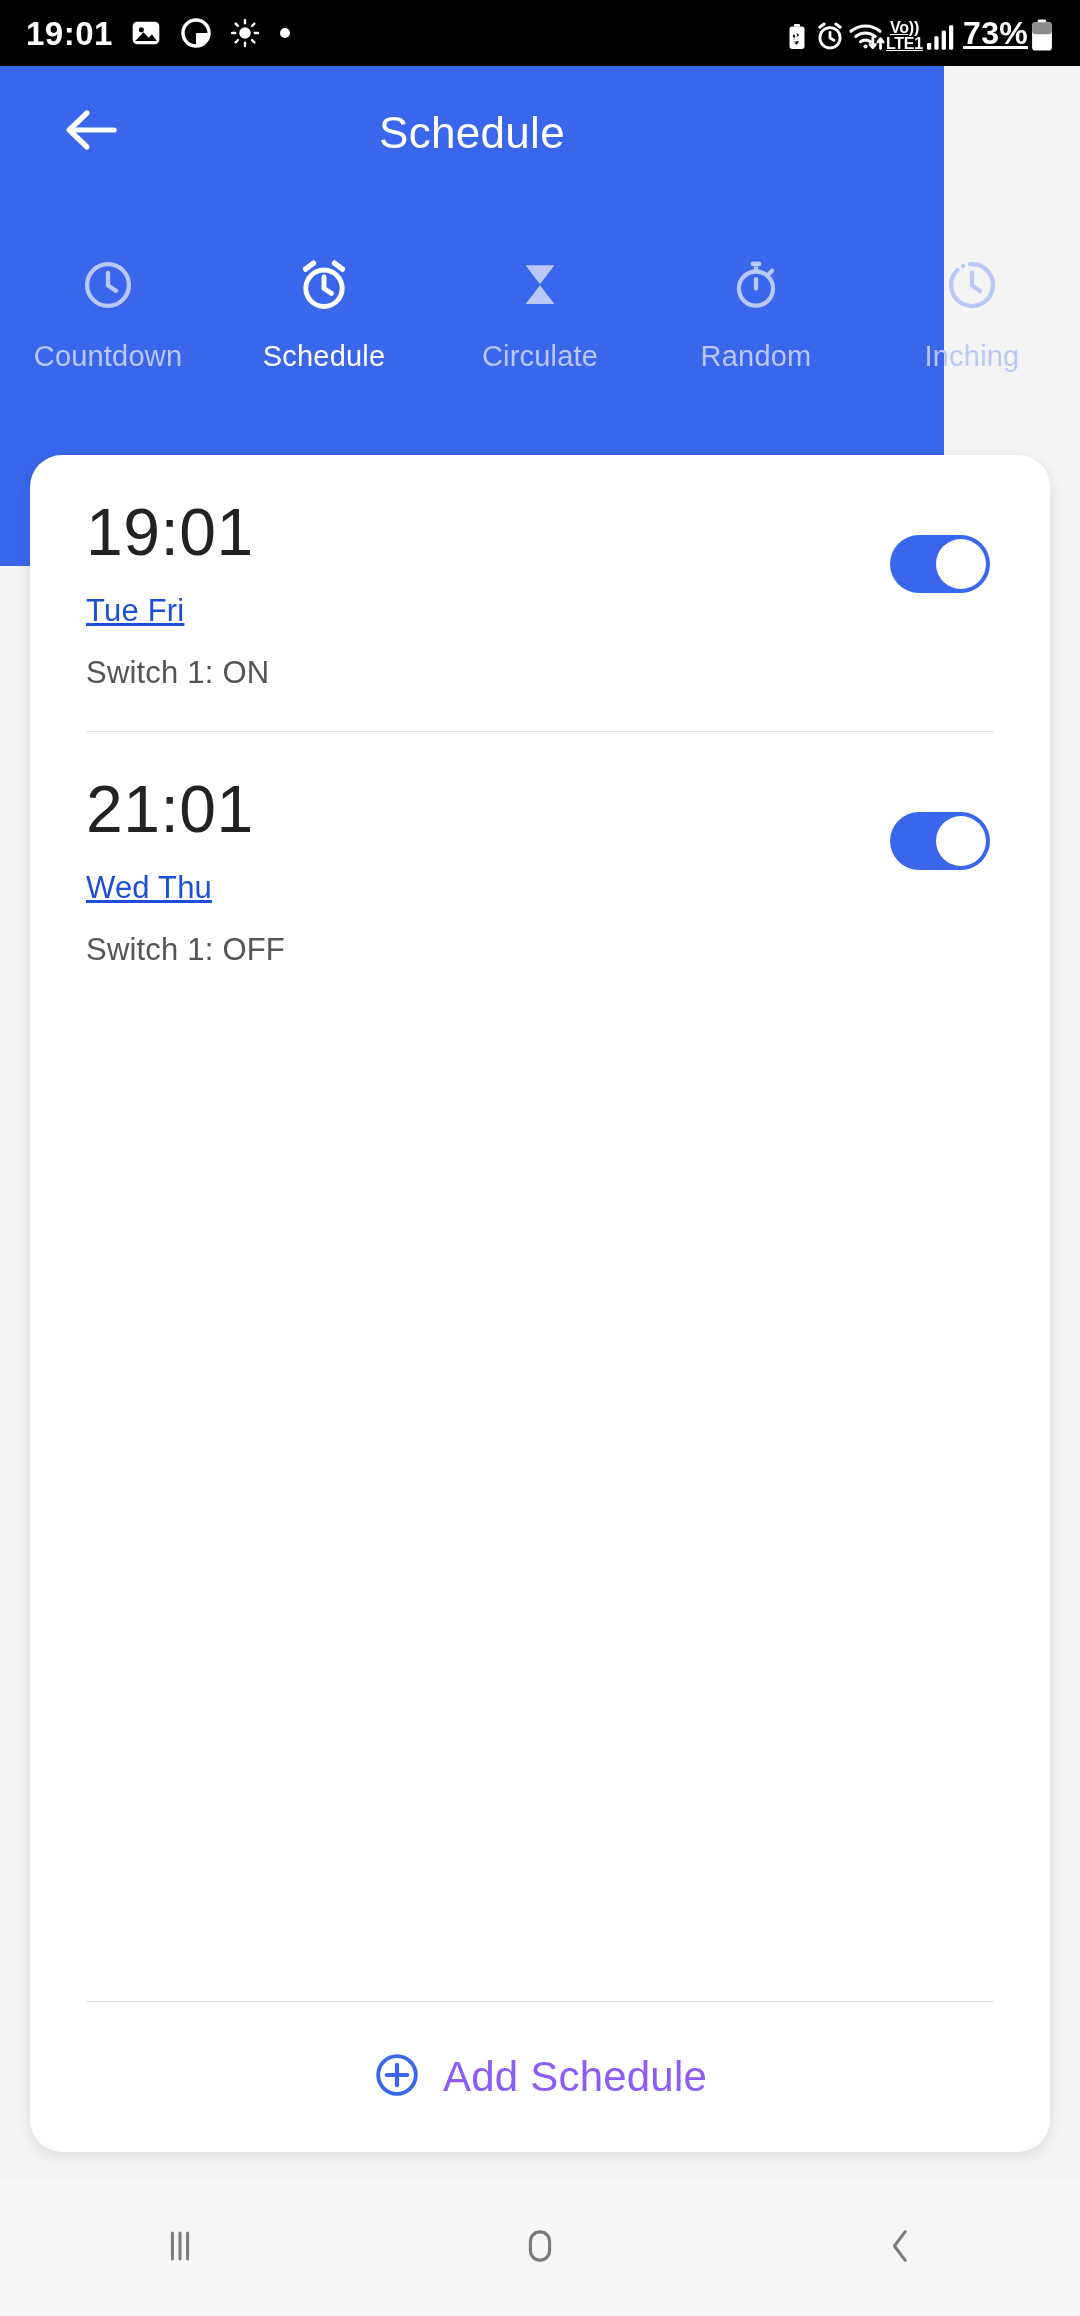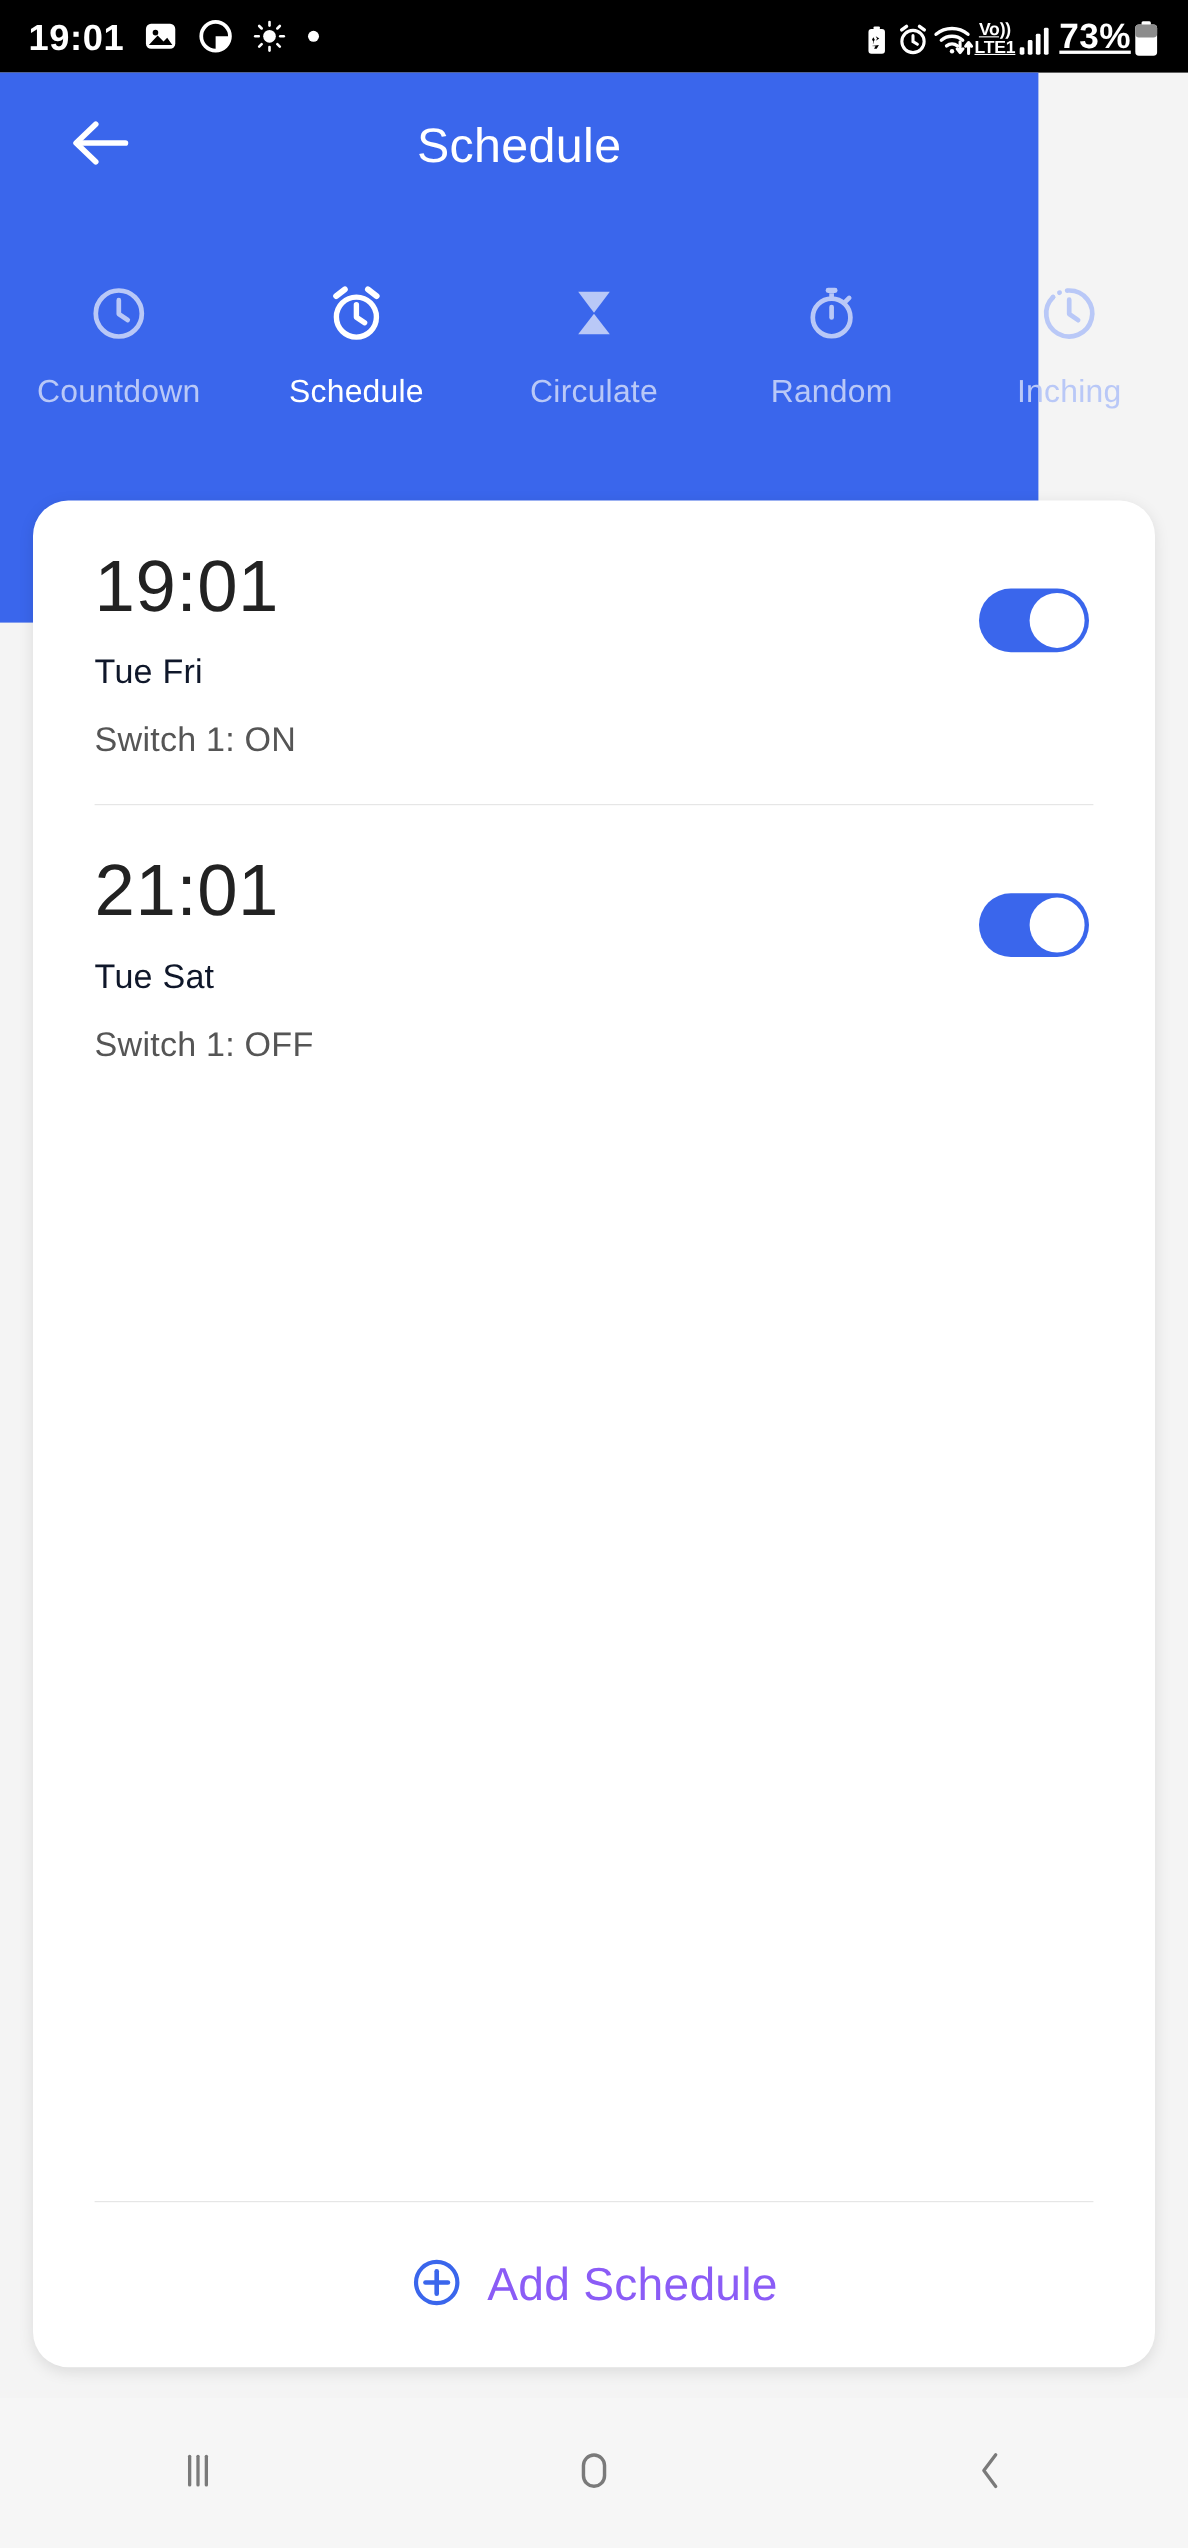--- a/index.html
+++ b/index.html
@@ -83,21 +83,21 @@
     padding:44px 56px 40px 56px;
     cursor:pointer;
   }
   .sched-row { display:flex; align-items:flex-start; justify-content:space-between; }
   .sched-info { display:flex; flex-direction:column; }
   .sched-time {
     font-size:66px; color:#222; font-weight:400;
     line-height:1; letter-spacing:.5px;
   }
   .sched-days {
-    margin-top:28px; font-size:31px; color:#0f172a; letter-spacing:.2px;
+    margin-top:28px; font-size:31px; color:#1d4ed8; letter-spacing:.2px;text-decoration:underline;
   }
   .sched-action {
     margin-top:26px; font-size:31px; color:#555; letter-spacing:.2px;
   }
   .toggle-wrap { padding-top:36px; padding-right:4px; }
   .toggle {
     width:100px; height:58px; border-radius:29px;
     background:#3a66ec; position:relative; cursor:pointer;
   }
   .toggle .knob {
@@ -321,21 +321,21 @@
           </div>
         </div>
       </div>
 
       <div class="divider"></div>
 
       <div class="sched-item">
         <div class="sched-row">
           <div class="sched-info">
             <div class="sched-time">21:01</div>
-            <div class="sched-days">Tue Sat</div>
+            <div class="sched-days">Wed Thu</div>
             <div class="sched-action">Switch 1: OFF</div>
           </div>
           <div class="toggle-wrap">
             <div class="toggle">
               <div class="knob"></div>
             </div>
           </div>
         </div>
       </div>
 

